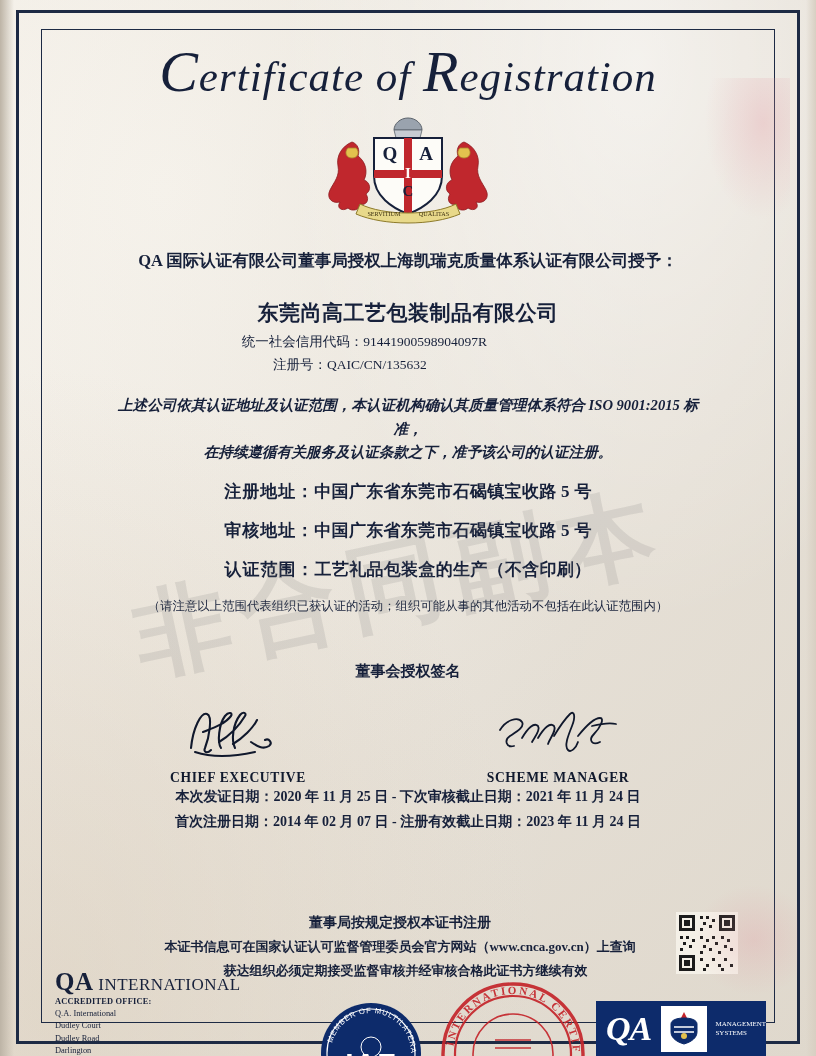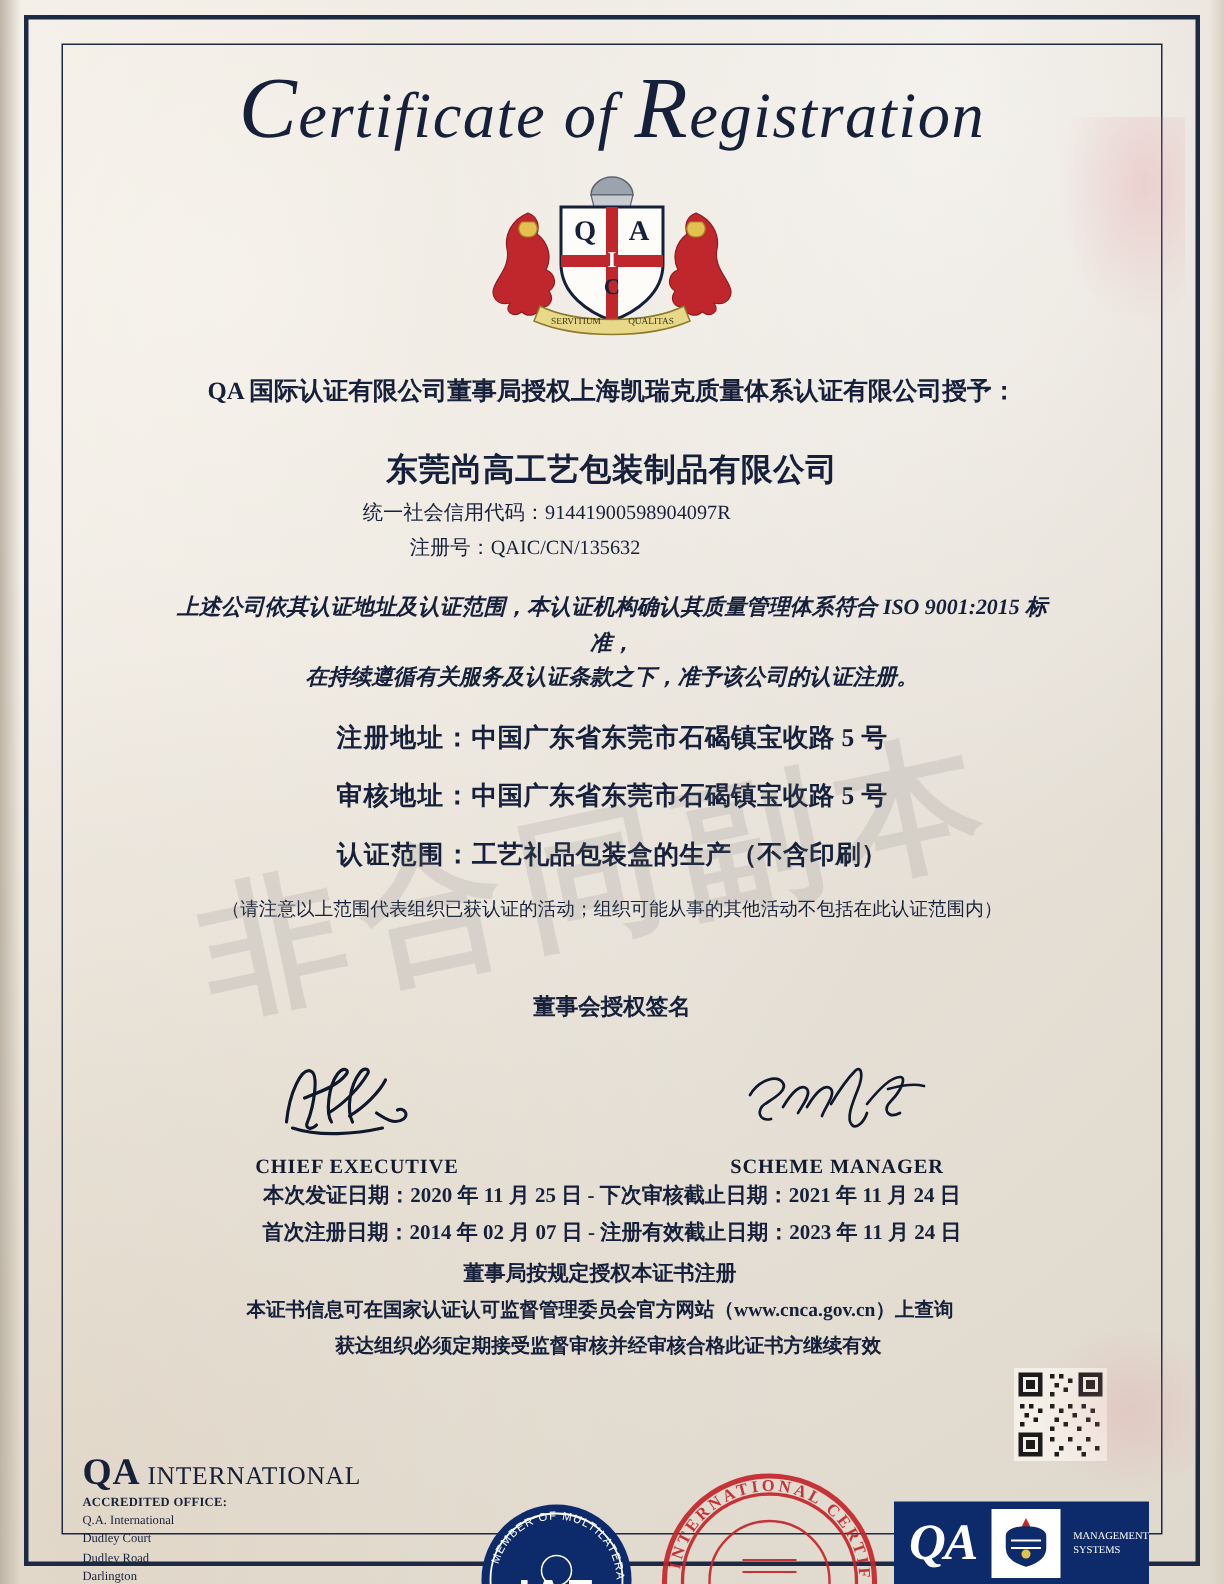--- a/index.html
+++ b/index.html
@@ -97,21 +97,21 @@
   .sig-img { height:62px; display:flex; align-items:center; justify-content:center; }
   .sig-role {
     font-size:13.6px; font-weight:bold; letter-spacing:.6px; color:#111a2e;
     margin-top:8px;
   }
   .dates { position:absolute; top:788px; left:0; width:816px; }
   .dateline {
     text-align:center; font-size:14px; font-weight:bold; color:#16203a;
     margin-bottom:7px;
   }
-  .footnotes { position:absolute; top:840px; left:0; width:800px; }
+  .footnotes { position:absolute; top:914px; left:0; width:800px; }
   .fn {
     text-align:center; color:#16203a; margin-bottom:6px;
   }
   .fn1 { font-size:14px; font-weight:bold; }
   .fn2 { font-size:13px; font-weight:bold; }
   .fn3 { font-size:13px; font-weight:bold;padding-left:11px; }
   
   .qa-logo {
     position:absolute; left:55px; top:968px;
     font-size:20px; color:#16203a; letter-spacing:.5px;

